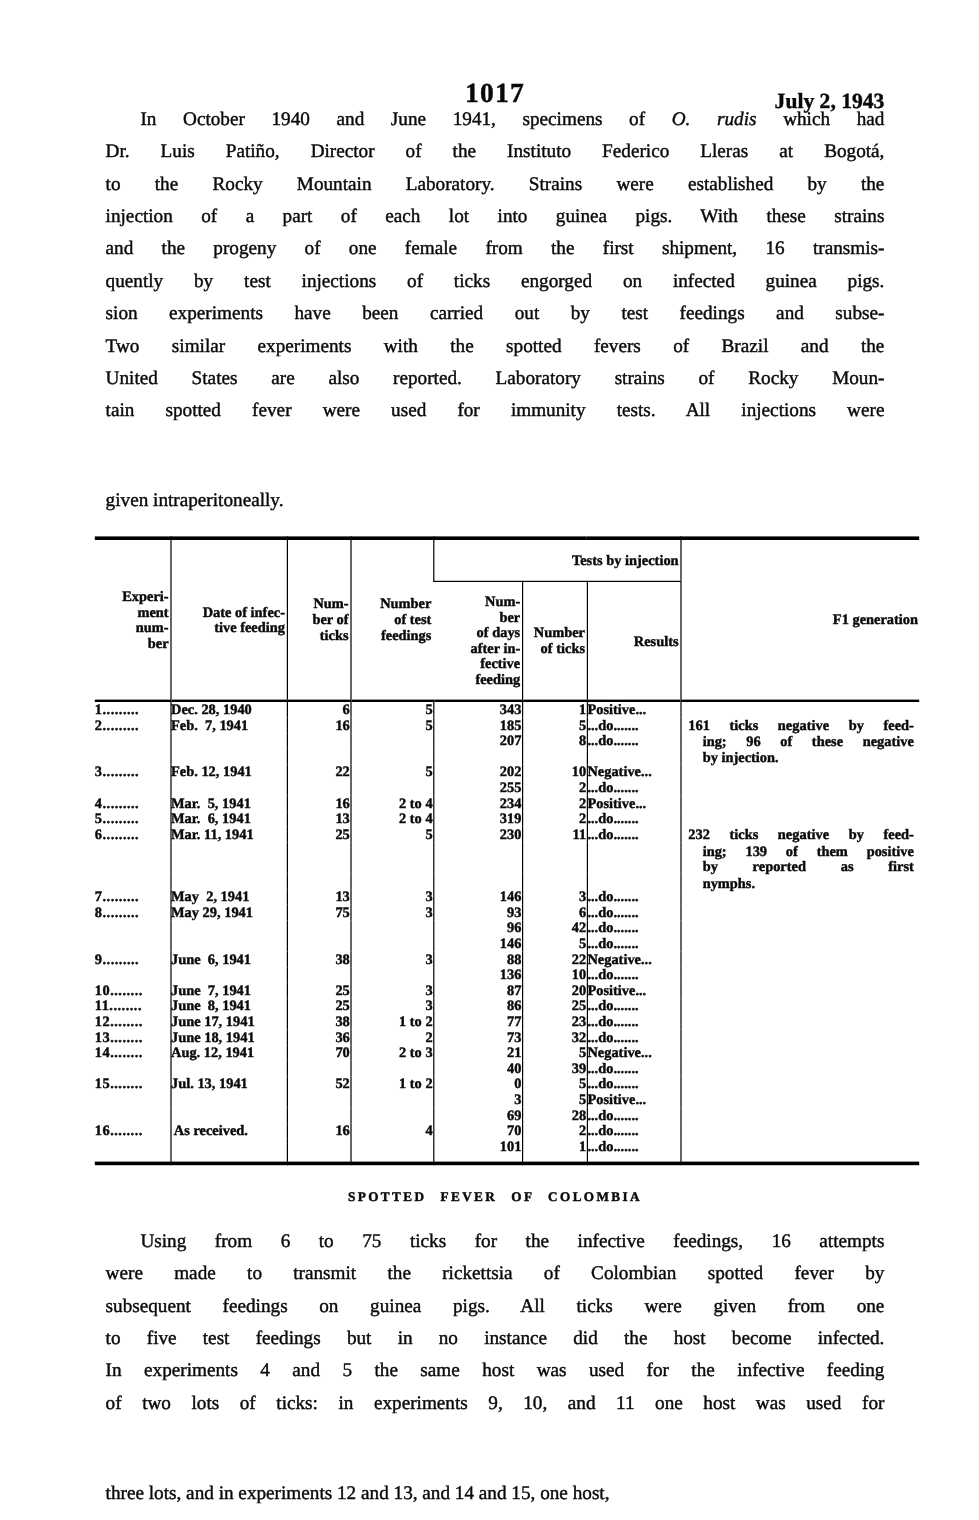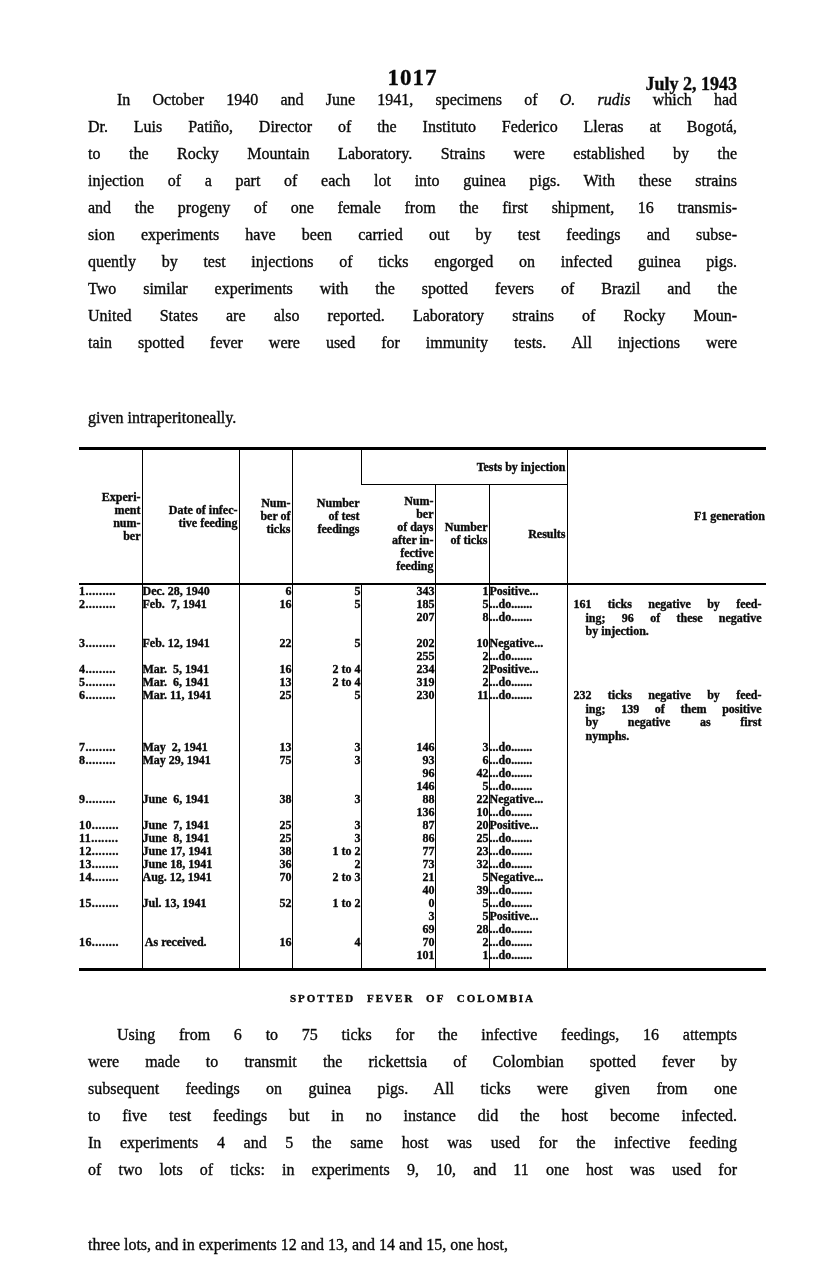--- a/index.html
+++ b/index.html
@@ -61,22 +61,22 @@
     <div class="pageno">1017</div>
     <div class="issue">July 2, 1943</div>
   </div>
 
   <div class="para" id="para1">
       <div class="ln indent">In October 1940 and June 1941, specimens of <i>O. rudis</i> which had</div>
       <div class="ln">Dr. Luis Patiño, Director of the Instituto Federico Lleras at Bogotá,</div>
       <div class="ln">to the Rocky Mountain Laboratory.  Strains were established by the</div>
       <div class="ln">injection of a part of each lot into guinea pigs.  With these strains</div>
       <div class="ln">and the progeny of one female from the first shipment, 16 transmis-</div>
+      <div class="ln">quently by test injections of ticks engorged on infected guinea pigs.</div>
       <div class="ln">sion experiments have been carried out by test feedings and subse-</div>
-      <div class="ln">quently by test injections of ticks engorged on infected guinea pigs.</div>
       <div class="ln">Two similar experiments with the spotted fevers of Brazil and the</div>
       <div class="ln">United States are also reported.  Laboratory strains of Rocky Moun-</div>
       <div class="ln">tain spotted fever were used for immunity tests.  All injections were</div>
       <div class="ln last">given intraperitoneally.</div>
     </div>
 
 
   <table class="dt">
     <colgroup>
       <col style="width:63px">
@@ -209,21 +209,21 @@
           <td class="c-date">Mar. 11, 1941</td>
           <td class="c-ticks">25</td>
           <td class="c-feed">5</td>
           <td class="c-days">230</td>
           <td class="c-n">11</td>
           <td class="c-res">...do.......</td>
           <td class="c-f1">
             <div class="f1-note">
               <div class="j">232 ticks negative by feed-</div>
               <div class="cont j">ing; 139 of them positive</div>
-              <div class="cont j">by negative as first</div>
+              <div class="cont j">by reported as first</div>
               <div class="cont ">nymphs.</div>
             </div>
           </td>
         </tr>
         <tr>
           <td class="c-exp"></td>
           <td class="c-date"></td>
           <td class="c-ticks"></td>
           <td class="c-feed"></td>
           <td class="c-days"></td>

